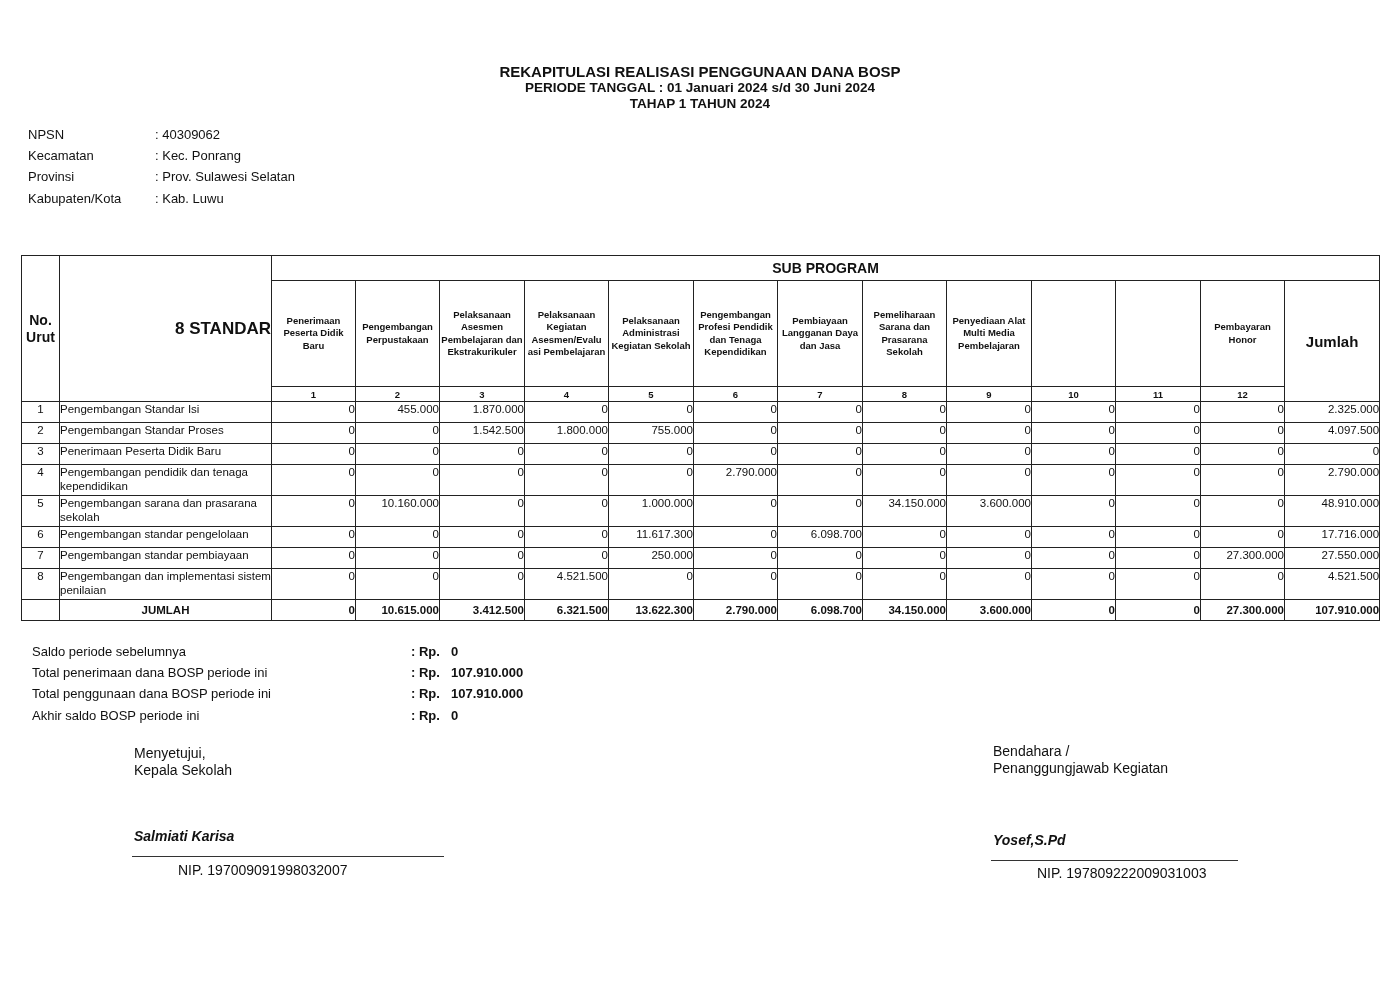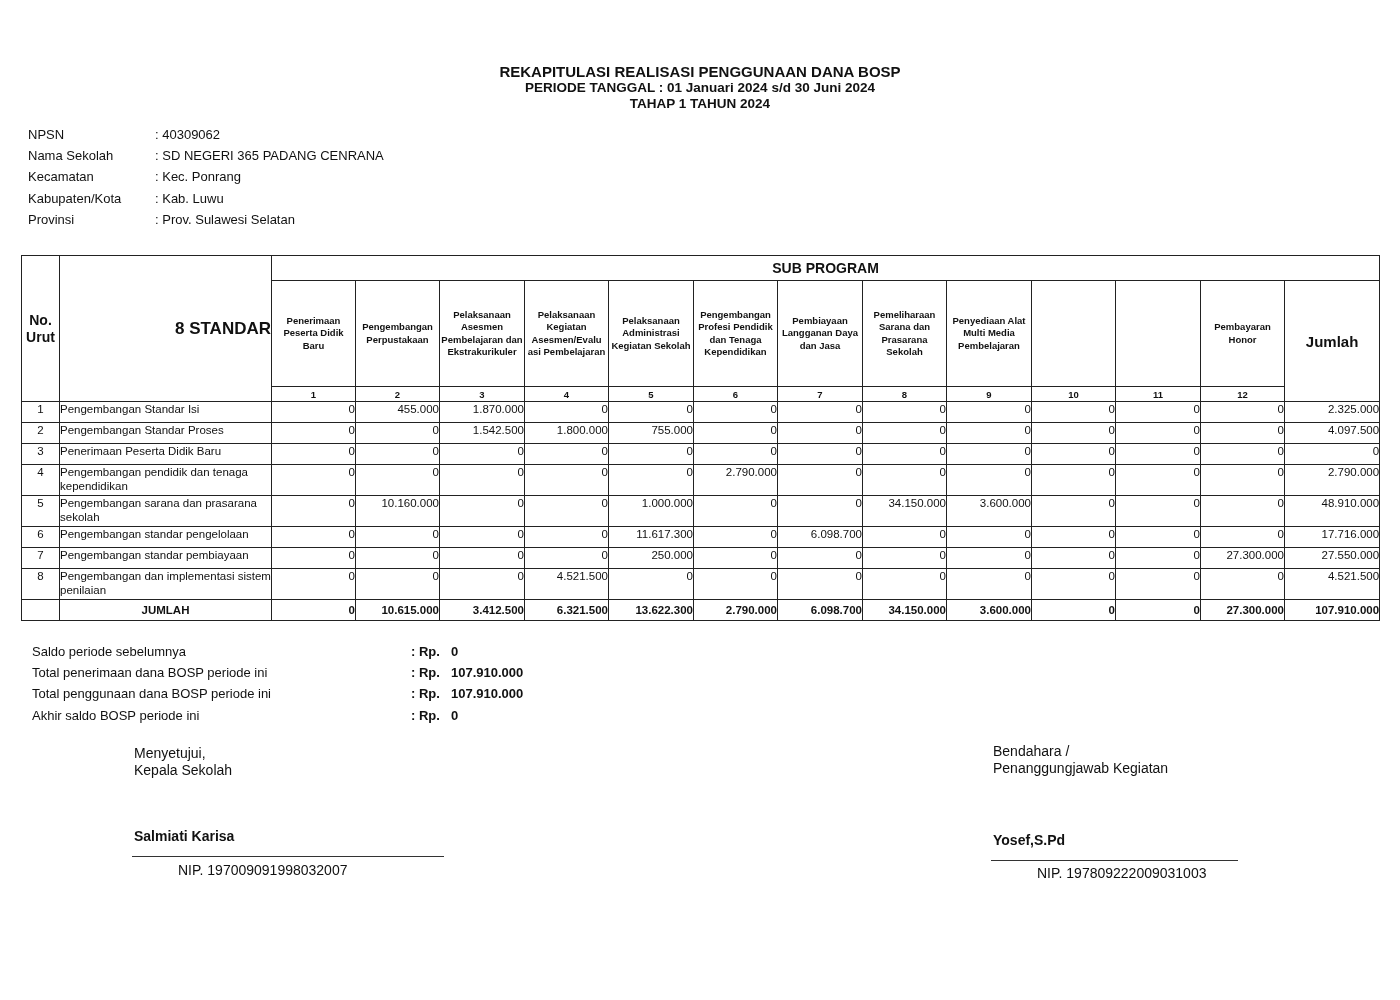--- a/index.html
+++ b/index.html
@@ -32,55 +32,51 @@
   tr.total td.num { padding-top: 0; }
 
   .summary { position: absolute; top: 641px; left: 32px; font-size: 13px; }
   .summary .row { height: 21.2px; display: flex; align-items: center; }
   .summary .lbl { width: 339px; }
   .summary .rp { font-weight: bold; width: 40px; margin-left: 40px; }
   .summary .val { font-weight: bold; }
 
   .sig { position: absolute; font-size: 14px; }
   .sig .role { line-height: 17px; }
-  .sig .name { font-weight: bold; position: absolute; left: 0; white-space: nowrap; }
+  .sig .name { font-weight: bold; position: absolute; left: 0; white-space: nowrap; font-style: italic; }
   .sig .line { position: absolute; left: -2px; height: 0; border-top: 1.3px solid #333; }
   .sig .nip { position: absolute; left: 0; white-space: nowrap; margin-left: 44px; }
   .sig-left { top: 745px; left: 134px; width: 310px; height: 140px; }
   .sig-right { top: 743px; left: 993px; width: 245px; height: 140px; }
 </style>
 </head>
 <body>
 
 <div class="title-block">
   <div class="t1">REKAPITULASI REALISASI PENGGUNAAN DANA BOSP</div>
   <div class="t2">PERIODE TANGGAL : 01 Januari 2024 s/d 30 Juni 2024</div>
   <div class="t3">TAHAP 1 TAHUN 2024</div>
 </div>
 
 <div class="info" id="info">
     <div class="row">
       <span class="lbl">NPSN</span>
       <span class="val">: 40309062</span>
     </div>
     <div class="row">
-      <span class="lbl">Nama Sekolah</span>
-      <span class="val">: SD NEGERI 365 PADANG CENRANA</span>
-    </div>
-    <div class="row">
       <span class="lbl">Kecamatan</span>
       <span class="val">: Kec. Ponrang</span>
     </div>
     <div class="row">
+      <span class="lbl">Provinsi</span>
+      <span class="val">: Prov. Sulawesi Selatan</span>
+    </div>
+    <div class="row">
       <span class="lbl">Kabupaten/Kota</span>
       <span class="val">: Kab. Luwu</span>
-    </div>
-    <div class="row">
-      <span class="lbl">Provinsi</span>
-      <span class="val">: Prov. Sulawesi Selatan</span>
     </div>
   </div>
 
 <table class="rekap">
   <colgroup>
     <col style="width:38px">
       <col style="width:212px">
     <col style="width:84px">
       <col style="width:84px">
       <col style="width:85px">

